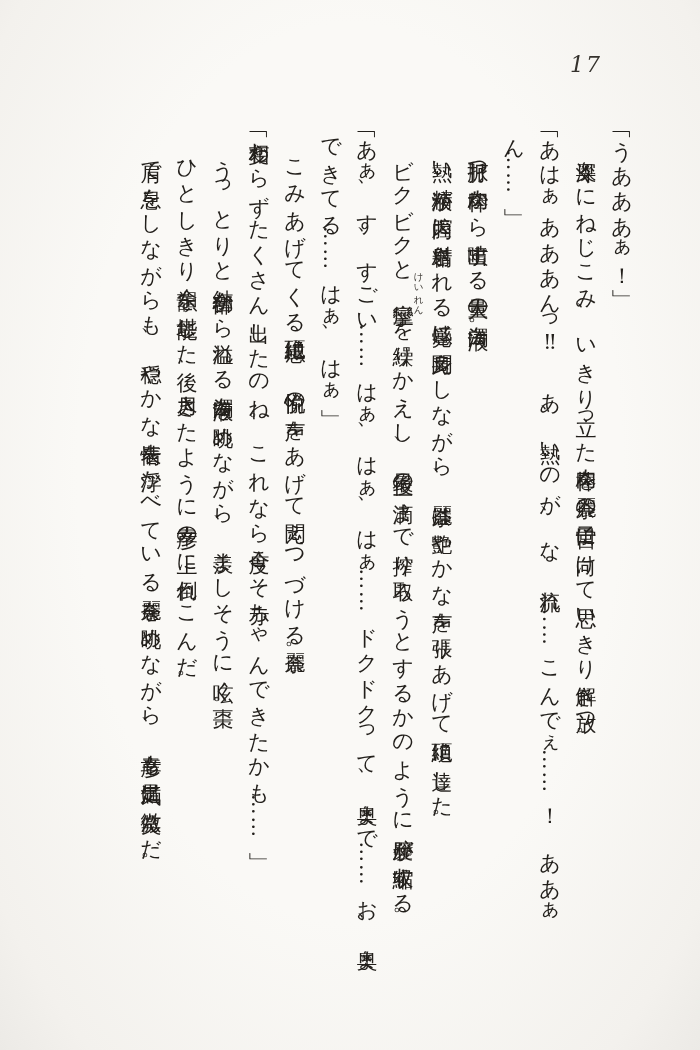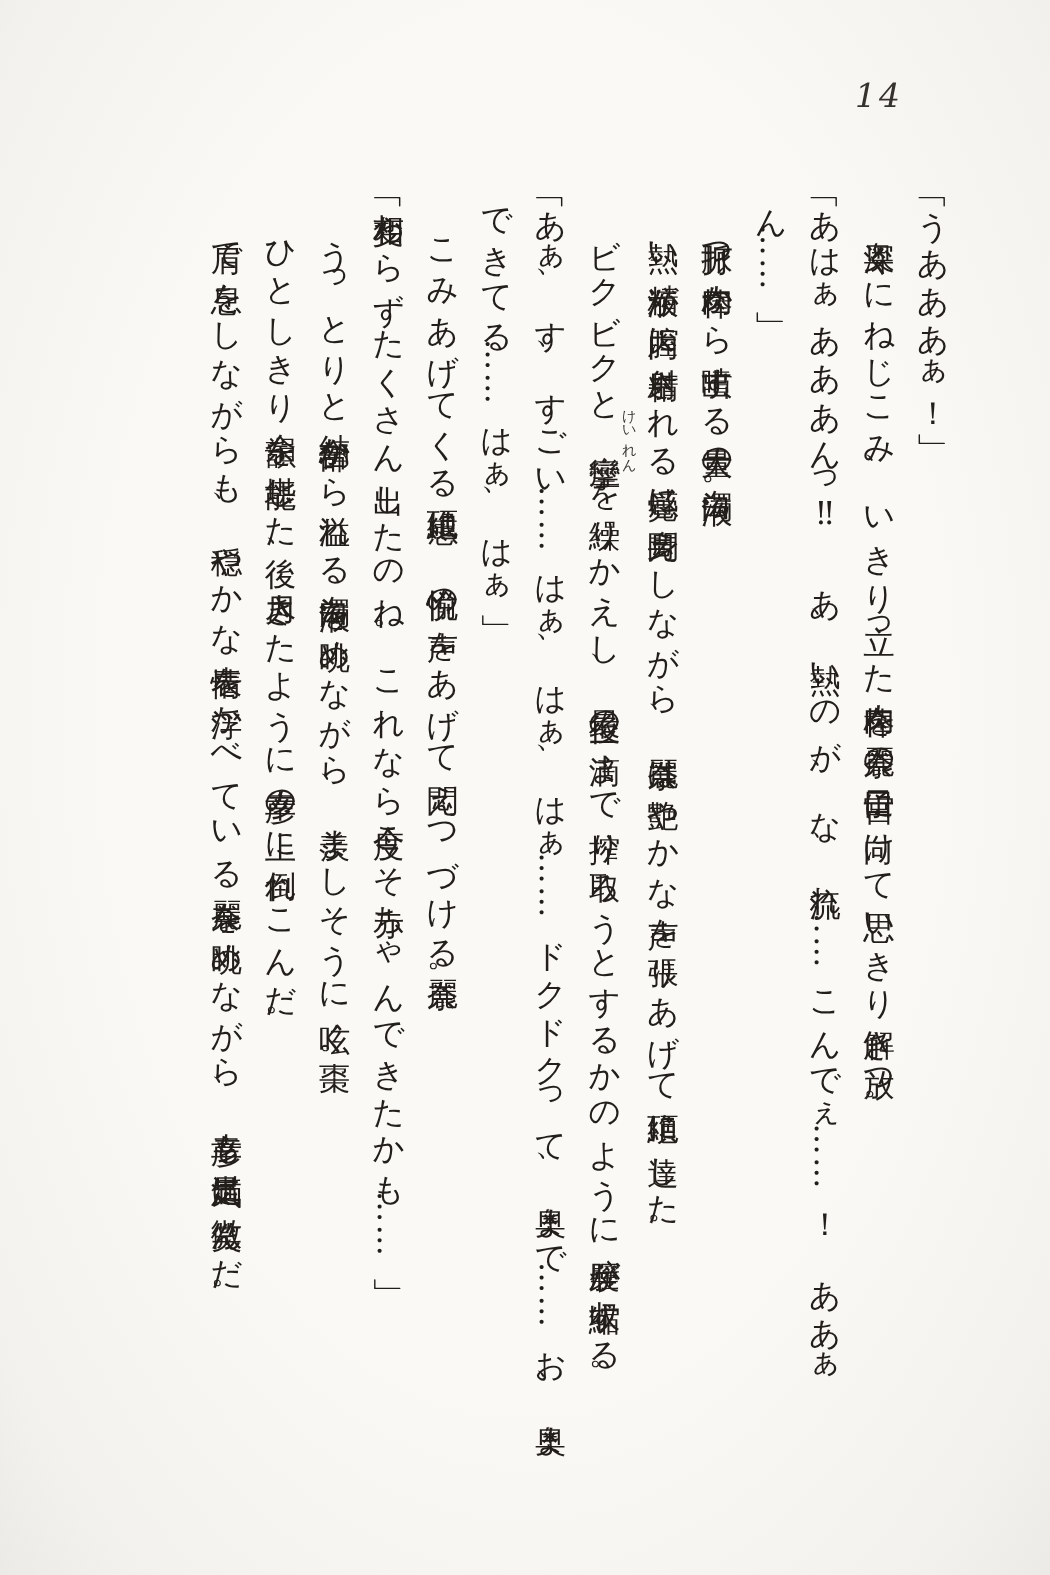--- a/index.html
+++ b/index.html
@@ -51,21 +51,21 @@
     font-size: 9.5px;
     letter-spacing: 0;
     color: #3a3732;
   }
 </style>
 </head>
 <body>
 
 <div class="page">
 
-  <div class="page-number">14</div>
+  <div class="page-number">17</div>
 
   <main class="text-block">
 
     <p class="para dialogue">「うあああぁ！」</p>
     <p class="para narrative">奥深くにねじこみ、いきり立った肉棒を麗奈の子宮口に向けて思いきり解き放つ。</p>
     <p class="para dialogue">「あはぁあああんっ‼　あ、熱いのが、な、流れ……こんでぇ……！　ああぁん……」</p>
     <p class="para narrative">脈打つ肉棒から噴出する大量の白濁液。</p>
     <p class="para narrative">熱い精液が膣内に射精される感覚に身悶えしながら、麗奈は艶やかな声を張りあげて絶頂に達した。</p>
 
     <p class="para narrative"><span>ビクビクと</span><ruby><span>痙攣</span><rt>けいれん</rt></ruby><span>を繰りかえし、最後の一滴まで搾り取ろうとするかのように膣襞が収縮する。</span></p>

